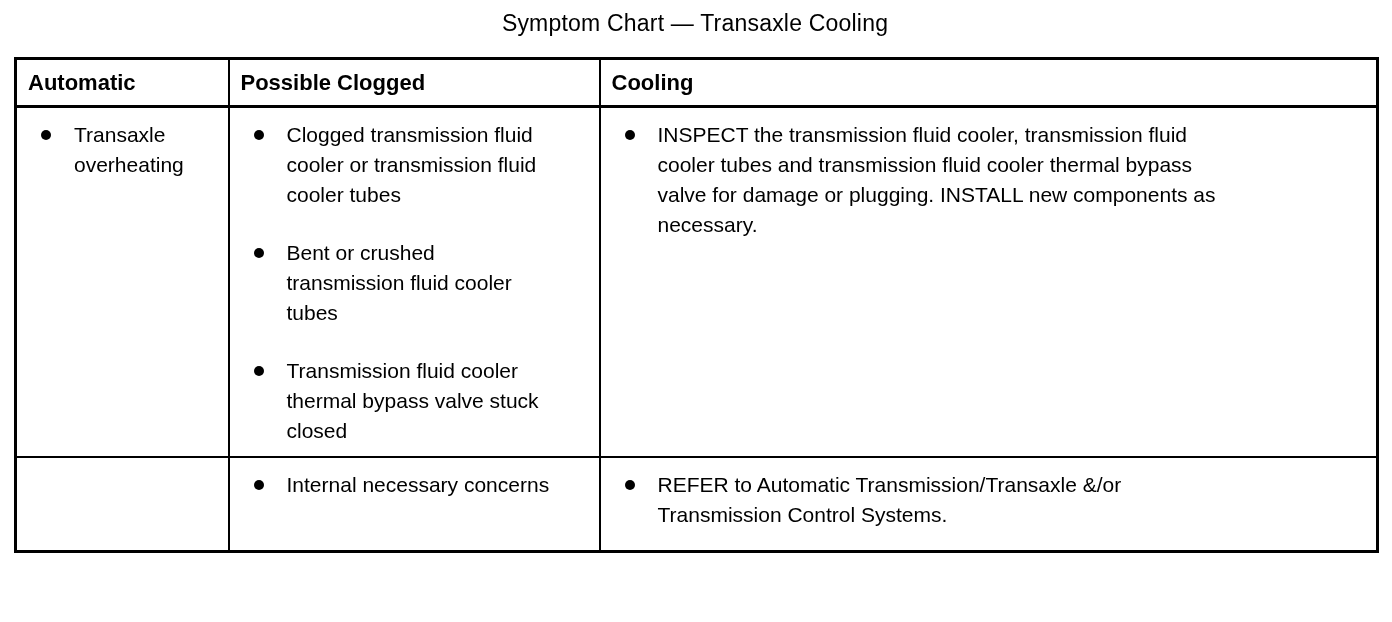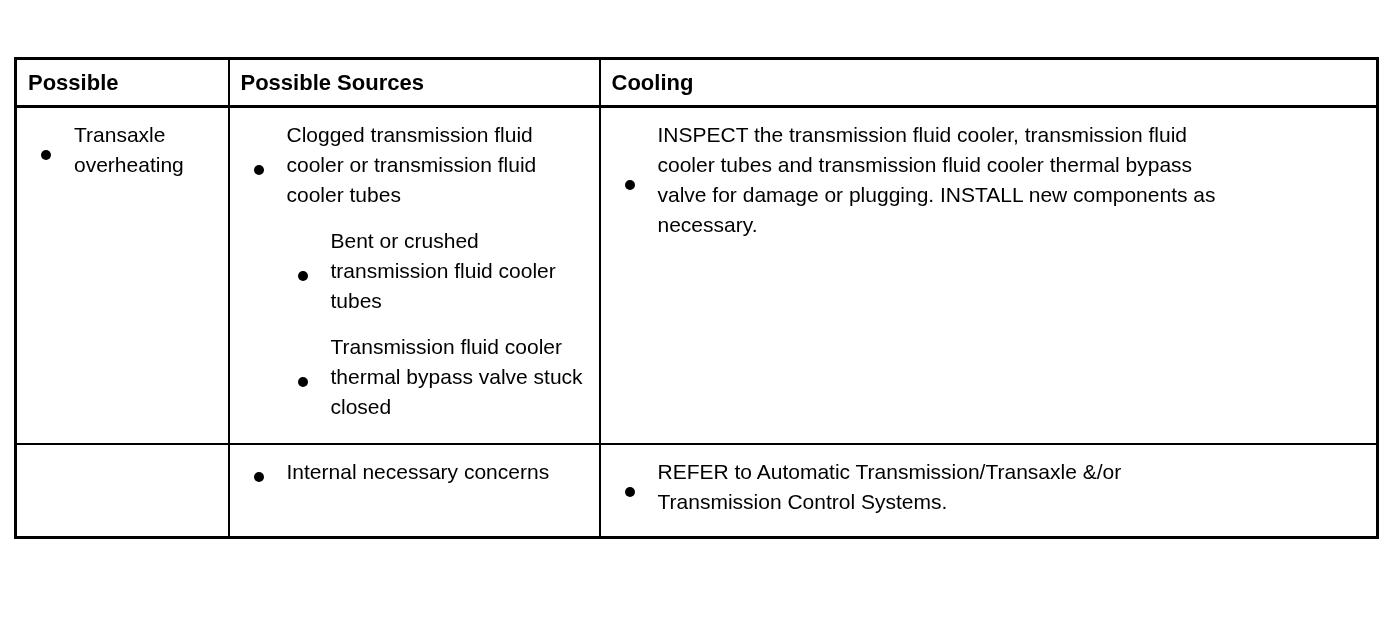--- a/index.html
+++ b/index.html
@@ -59,55 +59,55 @@
   tr.r1 { height: 337px; }
   tr.r2 { height: 77px; }
   tr.r3 { height: 94px; }
   ul.bullets {
     list-style: none;
     margin: 0;
     padding: 0;
   }
   ul.bullets li {
     display: flex;
-    align-items: center;
+    align-items: flex-start;
   }
   ul.bullets li + li {
-    margin-top: 16px;
-    padding-left: 44px;
+    margin-top: 28px;
   }
   .bullet {
     flex: 0 0 10px;
     width: 10px;
     height: 10px;
     margin: 10px 0 0 24px;
     border-radius: 50%;
     background: #000000;
   }
   .txt {
     margin-left: 23px;
     white-space: pre-line;
   }
 </style>
 </head>
 <body>
 
 <div class="page">
 
+  <div class="title">Symptom Chart — Transaxle Cooling</div>
 
   <table class="symptom-table">
     <colgroup>
         <col class="c1">
         <col class="c2">
         <col class="c3">
       </colgroup>
     <thead>
       <tr>
-        <th>Possible</th>
-        <th>Possible Sources</th>
+        <th>Automatic</th>
+        <th>Possible Clogged</th>
         <th>Cooling</th>
       </tr>
     </thead>
     <tbody>
       <tr class="r1">
         <td>
           <ul class="bullets">
             <li>
               <span class="bullet"></span>
               <span class="txt">Transaxle

